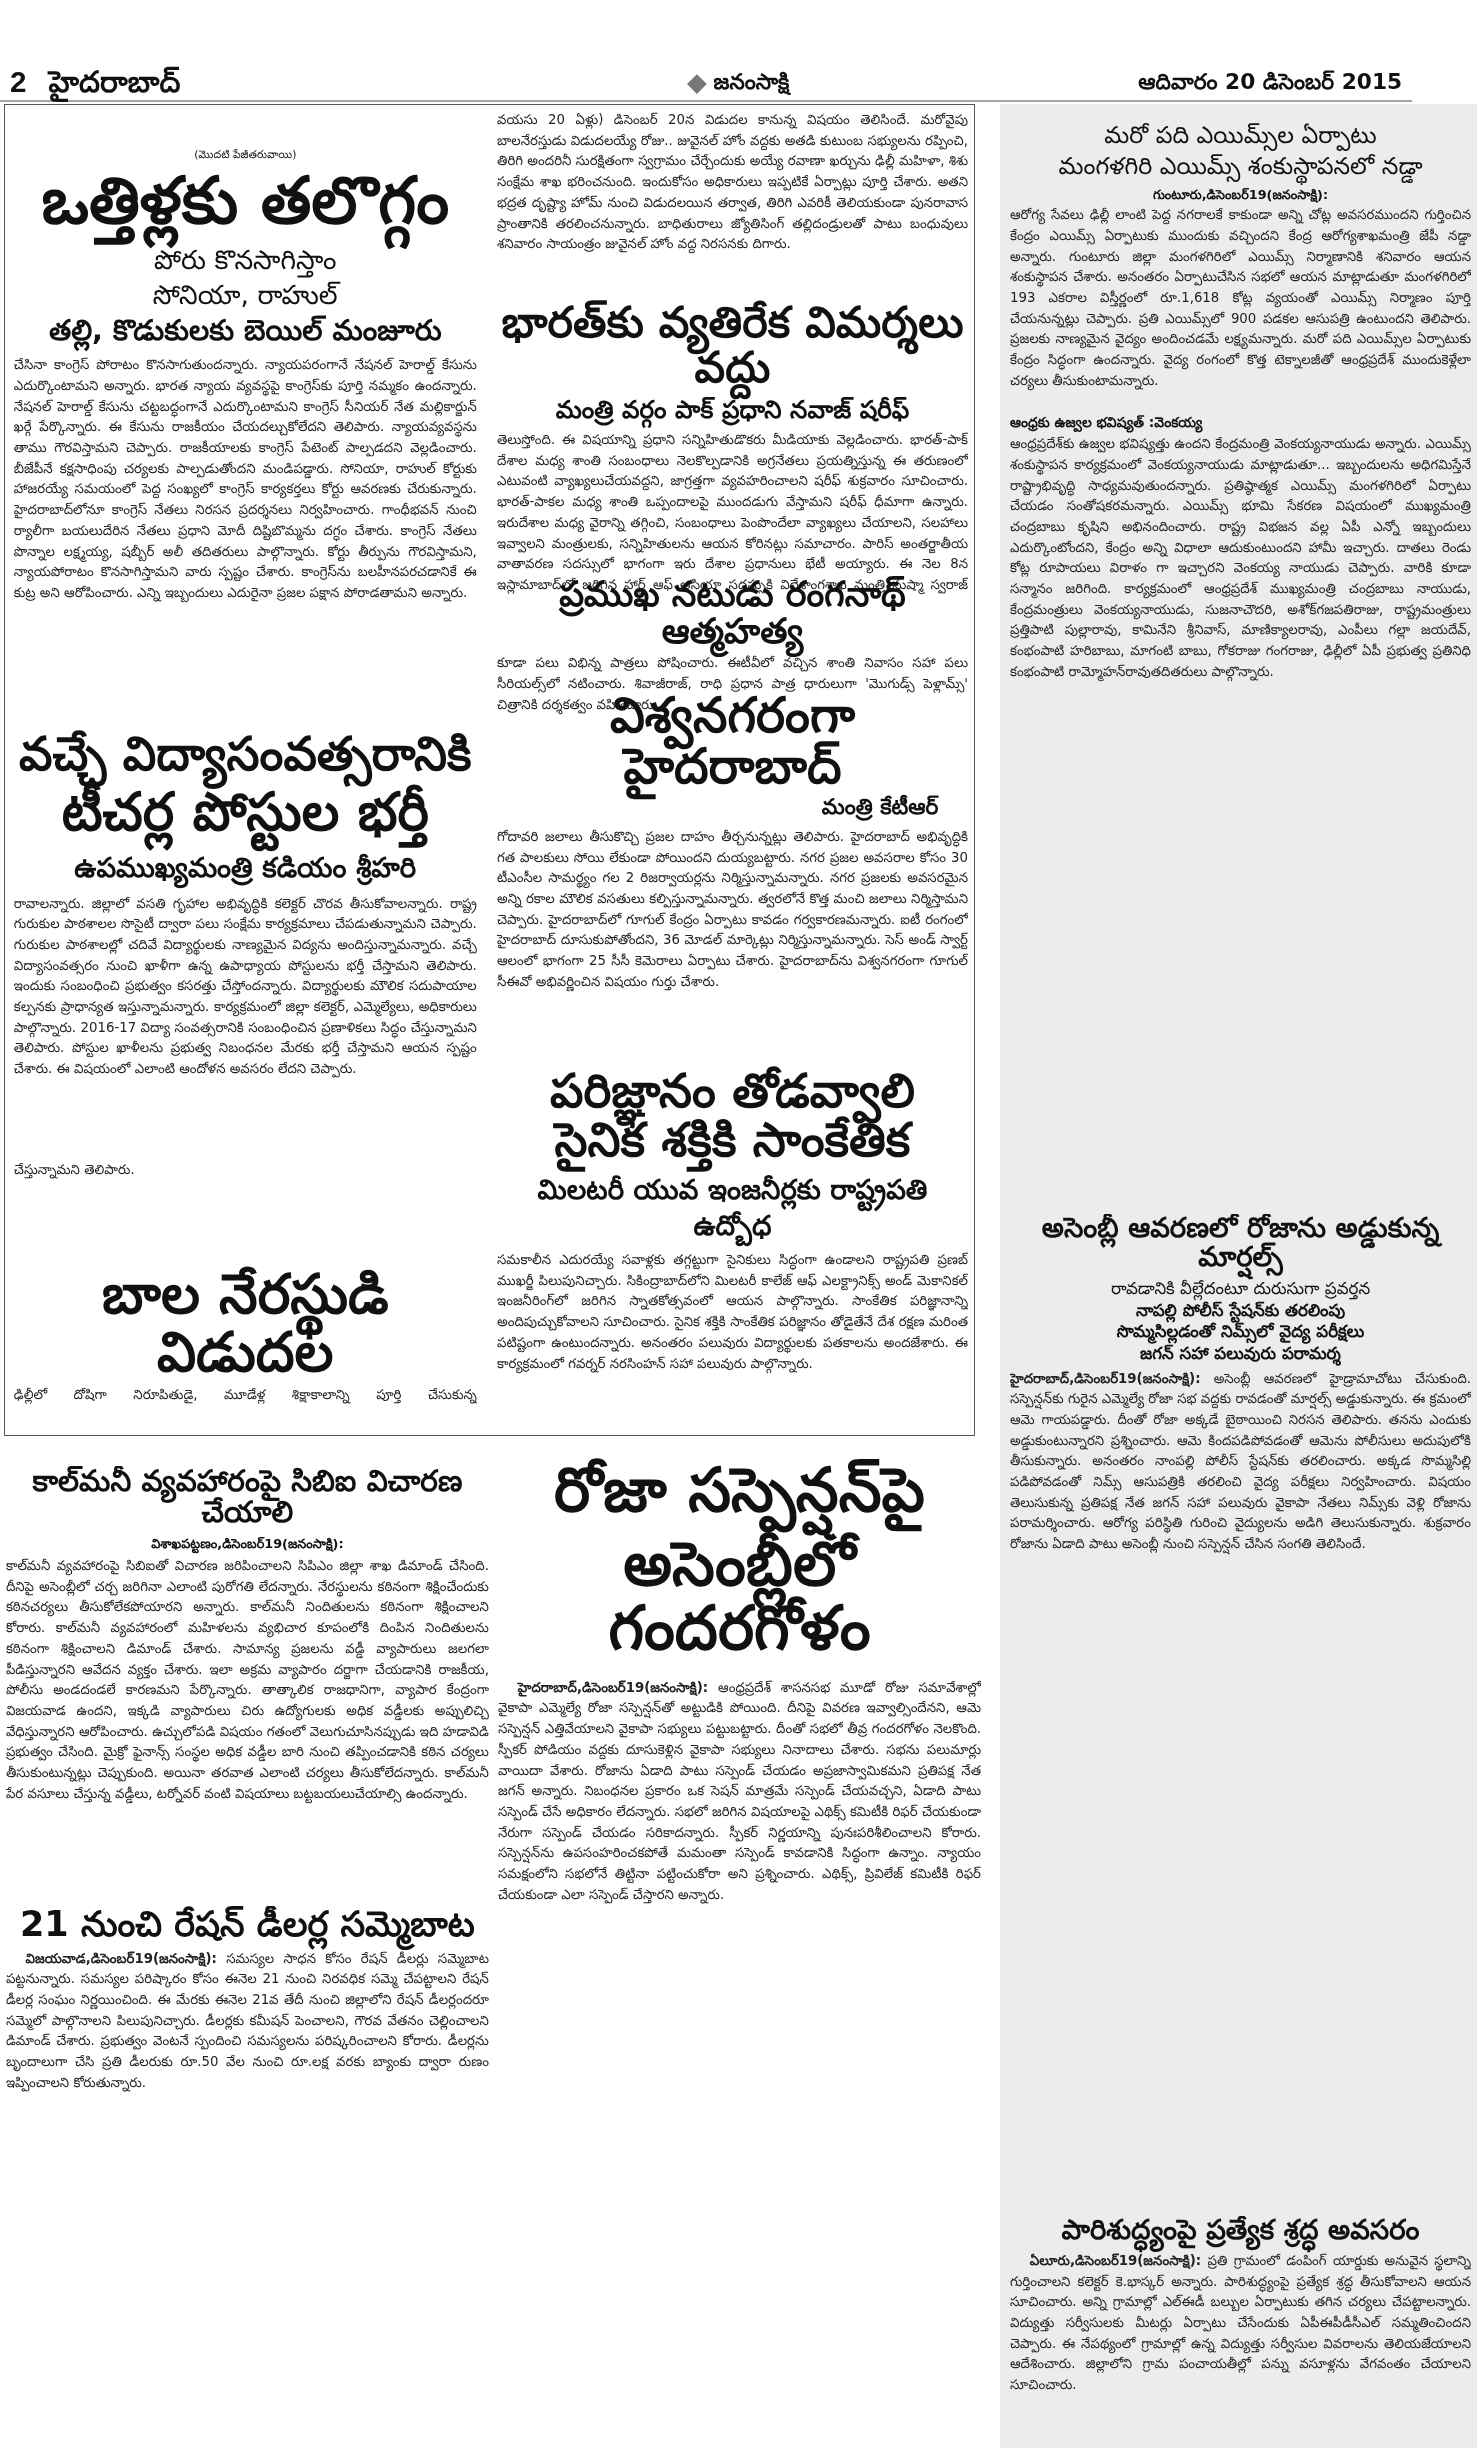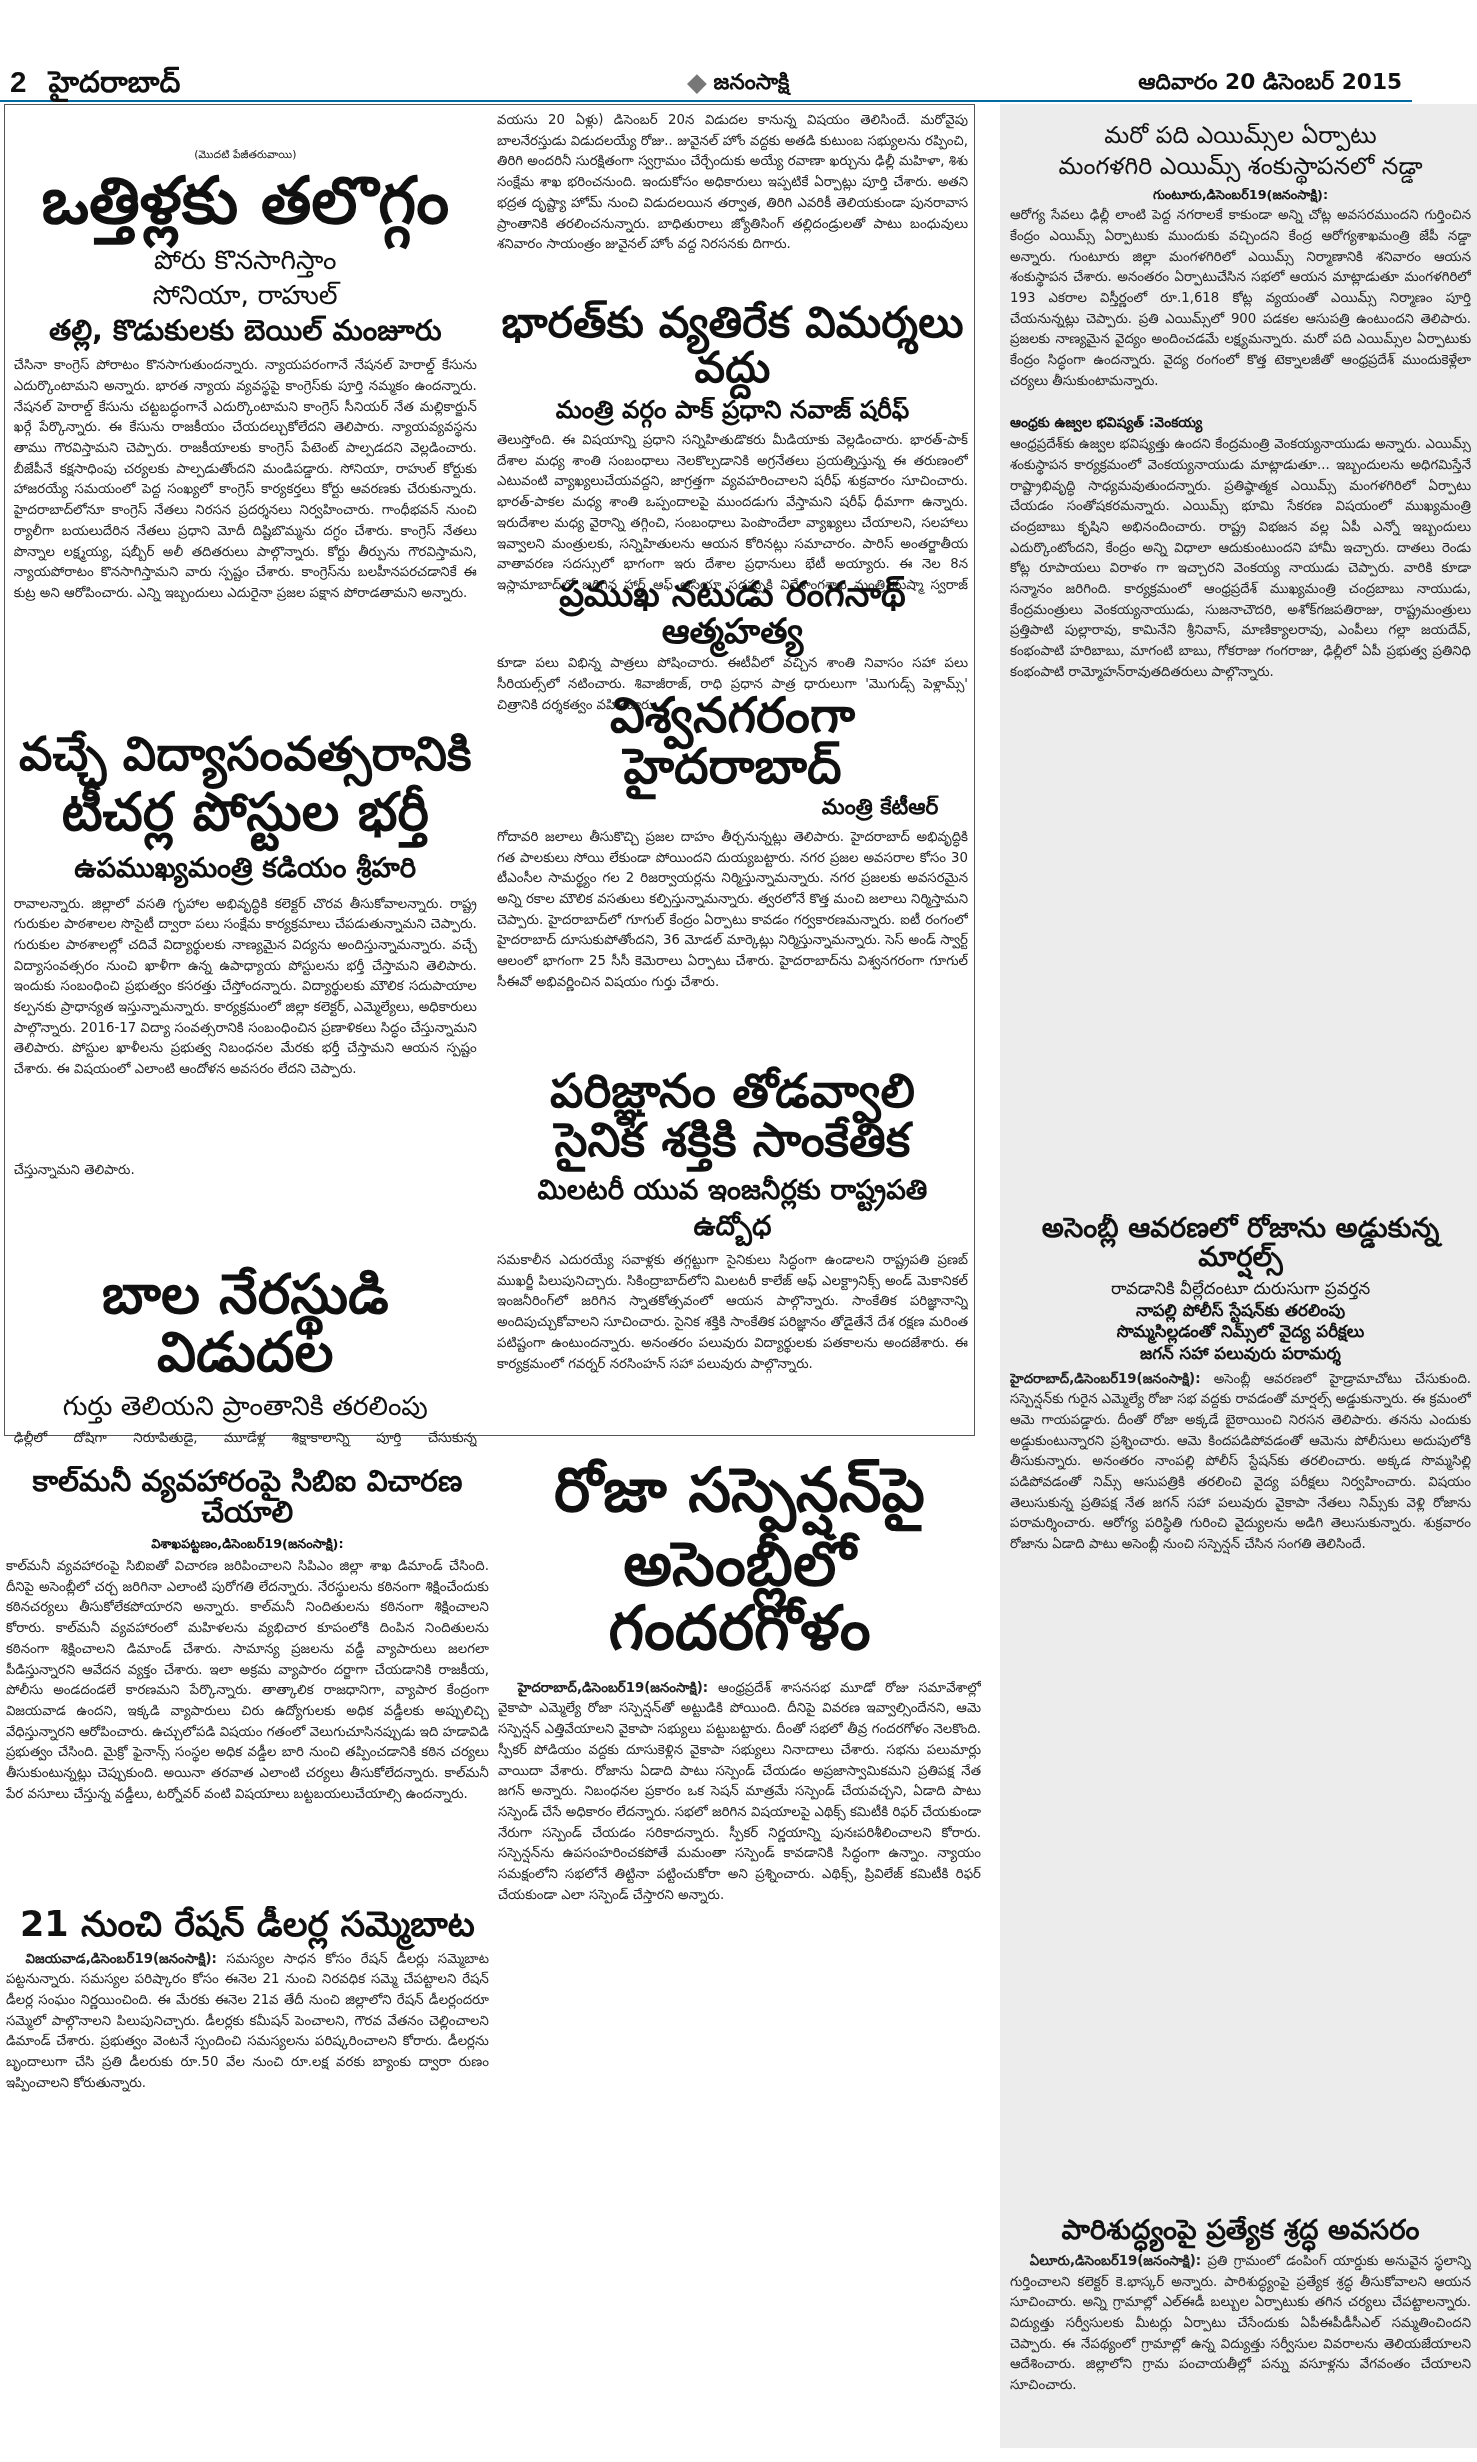--- a/index.html
+++ b/index.html
@@ -1,18 +1,18 @@
 <!DOCTYPE html>
 <html><head>
 <meta charset="utf-8">
 <style>
   html,body{margin:0;padding:0;background:#ffffff;}
   body{width:1478px;height:2463px;position:relative;overflow:hidden;font-family:"DejaVu Sans","Liberation Sans",sans-serif;color:#111;}
   .abs{position:absolute;}
-  .hdr{top:61px;left:0;width:1412px;height:39px;border-bottom:2px solid #0369a1;}
+  .hdr{top:61px;left:0;width:1412px;height:39px;border-bottom:2px solid #a3a3a3;}
   .hdr-left{left:9.9px;top:3.9px;font-size:29.6px;font-weight:bold;}
   .hdr-left .pg{font-family:"Liberation Sans",sans-serif;margin-right:11.8px;}
   .hdr-center{left:690px;top:7.9px;font-size:21.7px;font-weight:bold;display:flex;align-items:center;gap:3.9px;}
   .logo-mark{width:13.8px;height:13.8px;background:#777;transform:rotate(45deg);display:inline-block;margin-right:5.9px;}
   .hdr-right{right:9.9px;top:7.9px;font-size:21.7px;font-weight:bold;}
   .topbox{left:3.9px;top:104px;width:971px;height:1332px;border:1px solid #555;box-sizing:border-box;}
   .col{position:absolute;overflow:hidden;}
   .body-text{font-size:13.3px;line-height:20.7px;text-align:justify;color:#222;font-family:"DejaVu Sans",sans-serif;}
   .h-huge{font-weight:bold;text-align:center;line-height:1.05;font-family:"DejaVu Sans",sans-serif;}
   .h-sub{text-align:center;line-height:1.3;font-family:"DejaVu Sans",sans-serif;}
@@ -49,21 +49,20 @@
 <div class="col" style="left:13.8px;top:729px;width:463px;">
   <div class="h-huge" style="font-size:47px;">వచ్చే విద్యాసంవత్సరానికి</div>
   <div class="h-huge" style="font-size:53px;margin-top:5.9px;">టీచర్ల పోస్టుల భర్తీ</div>
   <div class="h-sub" style="font-size:27.6px;font-weight:bold;margin-top:9.9px;">ఉపముఖ్యమంత్రి కడియం శ్రీహరి</div>
   <div class="body-text" style="height:266px;overflow:hidden;margin-top:7.9px;">రావాలన్నారు. జిల్లాలో వసతి గృహాల అభివృద్ధికి కలెక్టర్ చొరవ తీసుకోవాలన్నారు. రాష్ట్ర గురుకుల పాఠశాలల సొసైటీ ద్వారా పలు సంక్షేమ కార్యక్రమాలు చేపడుతున్నామని చెప్పారు. గురుకుల పాఠశాలల్లో చదివే విద్యార్థులకు నాణ్యమైన విద్యను అందిస్తున్నామన్నారు. వచ్చే విద్యాసంవత్సరం నుంచి ఖాళీగా ఉన్న ఉపాధ్యాయ పోస్టులను భర్తీ చేస్తామని తెలిపారు. ఇందుకు సంబంధించి ప్రభుత్వం కసరత్తు చేస్తోందన్నారు. విద్యార్థులకు మౌలిక సదుపాయాల కల్పనకు ప్రాధాన్యత ఇస్తున్నామన్నారు. కార్యక్రమంలో జిల్లా కలెక్టర్, ఎమ్మెల్యేలు, అధికారులు పాల్గొన్నారు. 2016-17 విద్యా సంవత్సరానికి సంబంధించిన ప్రణాళికలు సిద్ధం చేస్తున్నామని తెలిపారు. పోస్టుల ఖాళీలను ప్రభుత్వ నిబంధనల మేరకు భర్తీ చేస్తామని ఆయన స్పష్టం చేశారు. ఈ విషయంలో ఎలాంటి ఆందోళన అవసరం లేదని చెప్పారు.</div>
   <div class="body-text">చేస్తున్నామని తెలిపారు.</div>
 </div>
 
 <div class="col" style="left:13.8px;top:1266px;width:463px;">
   <div class="h-huge" style="font-size:55px;">బాల నేరస్థుడి విడుదల</div>
-  <div class="h-sub" style="font-size:26.6px;margin-top:7.9px;">గుర్తు తెలియని ప్రాంతానికి తరలింపు</div>
   <div class="body-text" style="height:21.7px;overflow:hidden;margin-top:3.9px;">ఢిల్లీలో దోషిగా నిరూపితుడై, మూడేళ్ల శిక్షాకాలాన్ని పూర్తి చేసుకున్న బాలనేరస్తుడు(ఇప్పుడతని</div>
 </div>
 
 <div class="col" style="left:497px;top:110px;width:471px;">
   <div class="body-text" style="height:187px;overflow:hidden;">వయసు 20 ఏళ్లు) డిసెంబర్ 20న విడుదల కానున్న విషయం తెలిసిందే. మరోవైపు బాలనేరస్తుడు విడుదలయ్యే రోజు.. జువైనల్ హోం వద్దకు అతడి కుటుంబ సభ్యులను రప్పించి, తిరిగి అందరినీ సురక్షితంగా స్వగ్రామం చేర్చేందుకు అయ్యే రవాణా ఖర్చును ఢిల్లీ మహిళా, శిశు సంక్షేమ శాఖ భరించనుంది. ఇందుకోసం అధికారులు ఇప్పటికే ఏర్పాట్లు పూర్తి చేశారు. అతని భద్రత దృష్ట్యా హోమ్ నుంచి విడుదలయిన తర్వాత, తిరిగి ఎవరికీ తెలియకుండా పునరావాస ప్రాంతానికి తరలించనున్నారు. బాధితురాలు జ్యోతిసింగ్ తల్లిదండ్రులతో పాటు బంధువులు శనివారం సాయంత్రం జువైనల్ హోం వద్ద నిరసనకు దిగారు.</div>
 </div>
 
 <div class="col" style="left:497px;top:300px;width:471px;">
   <div class="h-huge" style="font-size:43px;">భారత్‌కు వ్యతిరేక విమర్శలు వద్దు</div>
   <div class="h-sub" style="font-size:24.6px;font-weight:bold;margin-top:3.9px;">మంత్రి వర్గం పాక్ ప్రధాని నవాజ్ షరీఫ్</div>

